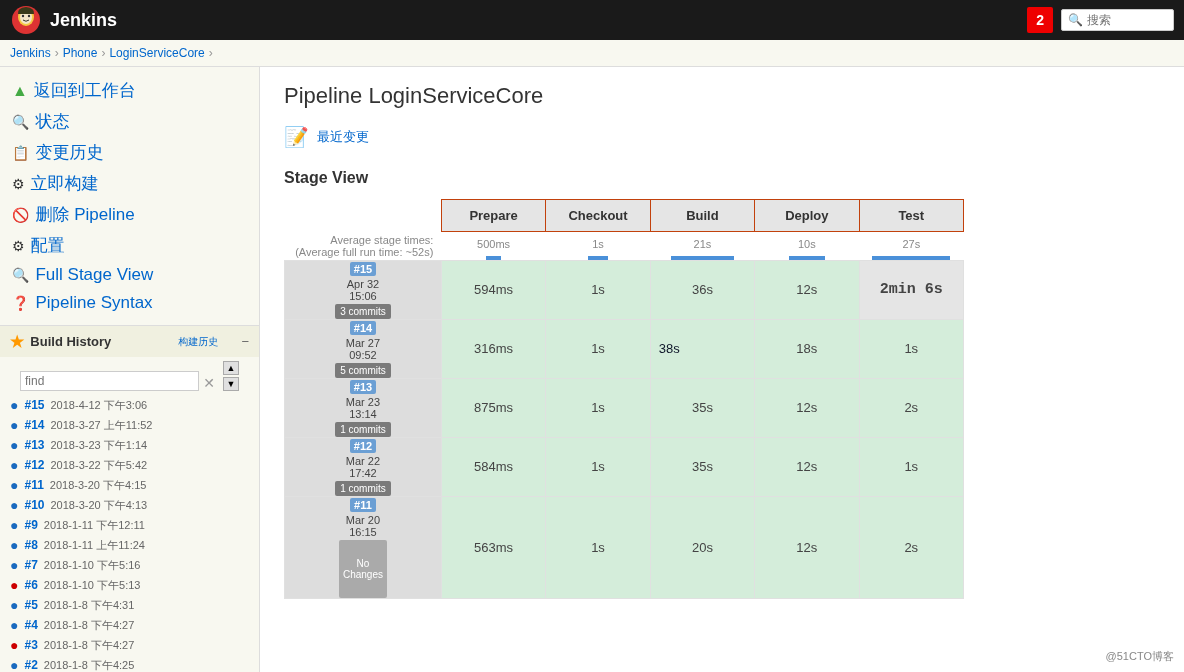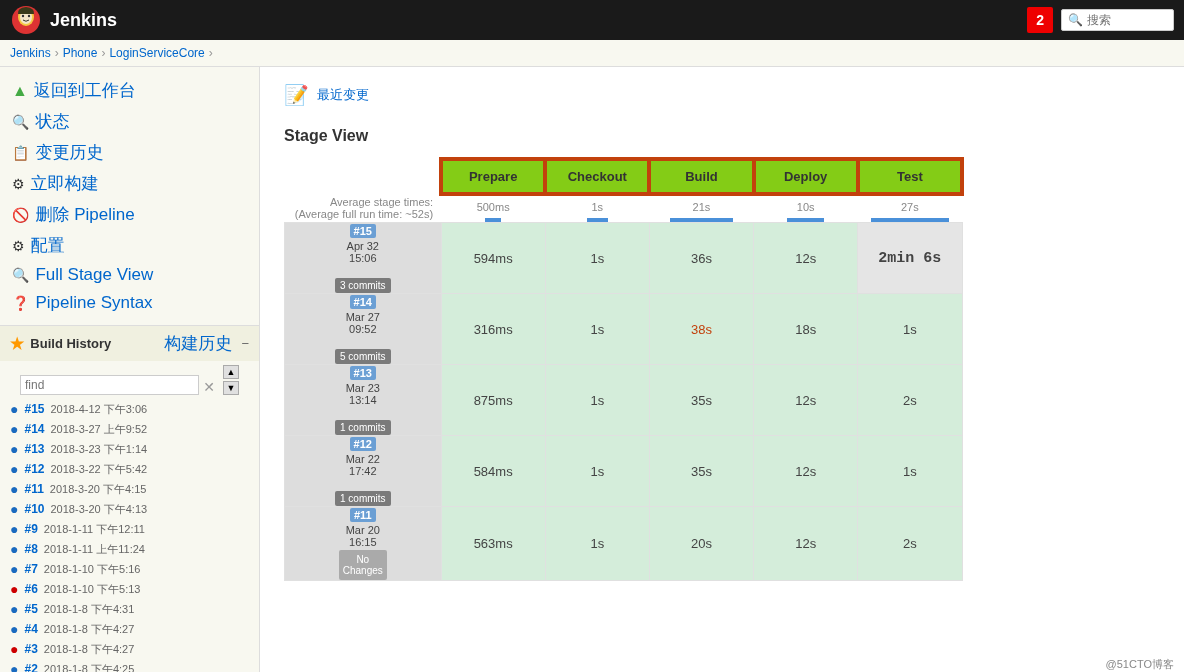--- a/index.html
+++ b/index.html
@@ -121,21 +121,21 @@
     .build-history-title {
       display: flex;
       align-items: center;
       gap: 6px;
       font-weight: bold;
       font-size: 13px;
     }
     .build-history-link {
       color: #0066cc;
       text-decoration: none;
-      font-size: 17px;
+      font-size: 10px;
       margin-left: 48px;
     }
 
     .build-search-bar {
       display: flex;
       align-items: flex-end;
       padding: 4px 20px;
       gap: 4px;
     }
     .build-search-bar input {
@@ -218,22 +218,22 @@
       font-weight: bold;
       margin-bottom: 12px;
     }
 
     
     .stage-table {
       border-collapse: collapse;
       min-width: 680px;
     }
     .stage-table th {
-      background: #84cc16;
-      border: 4px solid #c2410c;
+      background: #e5e5e5;
+      border: 1px solid #c2410c;
       padding: 8px 12px;
       text-align: center;
       font-weight: bold;
       font-size: 13px;
       min-width: 100px;
     }
     .stage-table th:first-child {
       border: none;
       background: transparent;
     }
@@ -288,36 +288,36 @@
       color: #444;
     }
     .commits-badge {
       background: #7a7a7a;
       color: #fff;
       font-size: 10px;
       padding: 2px 5px;
       border-radius: 2px;
       cursor: pointer;
       display: inline-block;
-      margin-top: 14px;
+      margin-top: 2px;
     }
     .no-changes-badge {
       background: #aaa;
       color: #fff;
       font-size: 10px;
-      padding: 4px 4px;
+      padding: 18px 4px;
       border-radius: 2px;
       display: inline-block;
       margin-top: 2px;
     }
 
     
     .watermark {
       position: fixed;
-      bottom: 0;
+      bottom: 8px;
       right: 10px;
       font-size: 11px;
       color: #888;
     }
   </style>
 </head>
 <body>
 
 <div class="header">
   <div class="header-logo">
@@ -412,21 +412,21 @@
     <span class="build-num">
       <a href="#">#15</a>
     </span>
     <span class="build-date">2018-4-12 下午3:06</span>
   </li>
         <li>
     <span style="color:#1a6abf; font-size:14px;">●</span>
     <span class="build-num">
       <a href="#">#14</a>
     </span>
-    <span class="build-date">2018-3-27 上午9:52</span>
+    <span class="build-date">2018-3-27 上午11:52</span>
   </li>
         <li>
     <span style="color:#1a6abf; font-size:14px;">●</span>
     <span class="build-num">
       <a href="#">#13</a>
     </span>
     <span class="build-date">2018-3-23 下午1:14</span>
   </li>
         <li>
     <span style="color:#1a6abf; font-size:14px;">●</span>
@@ -502,20 +502,21 @@
     <span style="color:#1a6abf; font-size:14px;">●</span>
     <span class="build-num">
       <a href="#">#2</a>
     </span>
     <span class="build-date">2018-1-8 下午4:25</span>
   </li>
       </ul>
   </div>
 
   <div class="main-content">
+    <h1 class="page-title">Pipeline LoginServiceCore</h1>
 
     <div class="recent-changes">
       <span style="font-size:20px;">📝</span>
       <a href="#">最近变更</a>
     </div>
 
     <div class="stage-view-title">Stage View</div>
 
     <table class="stage-table">
       <thead>
@@ -560,21 +561,21 @@
           </tr>
           <tr class="build-row">
             <td class="build-info-cell" style="background: rgb(221, 221, 221);">
     <div><span class="build-num-badge">#14</span></div>
     <div class="build-info-date">Mar 27<br>09:52</div>
     <div class="commits-badge">5
 commits</div>
   </td>
             <td style="background: rgb(212, 237, 218); text-align: center; padding: 18px 8px; font-size: 13px; font-weight: normal; color: rgb(68, 68, 68); border: 1px solid rgb(224, 224, 224);"><span>316ms</span></td>
             <td style="background: rgb(212, 237, 218); text-align: center; padding: 18px 8px; font-size: 13px; font-weight: normal; color: rgb(68, 68, 68); border: 1px solid rgb(224, 224, 224);"><span>1s</span></td>
-            <td style="background: rgb(212, 237, 218); text-align: center; padding: 18px 8px; font-size: 13px; font-weight: normal; color: #c2410c; border: 1px solid rgb(224, 224, 224);"><span>38s</span></td>
+            <td style="background: rgb(212, 237, 218); text-align: left; padding: 18px 8px; font-size: 13px; font-weight: normal; color: #0f172a; border: 1px solid rgb(224, 224, 224);"><span>38s</span></td>
             <td style="background: rgb(212, 237, 218); text-align: center; padding: 18px 8px; font-size: 13px; font-weight: normal; color: rgb(68, 68, 68); border: 1px solid rgb(224, 224, 224);"><span>18s</span></td>
             <td style="background: rgb(212, 237, 218); text-align: center; padding: 18px 8px; font-size: 13px; font-weight: normal; color: rgb(68, 68, 68); border: 1px solid rgb(224, 224, 224);"><span>1s</span></td>
           </tr>
           <tr class="build-row">
             <td class="build-info-cell" style="background: rgb(221, 221, 221);">
     <div><span class="build-num-badge">#13</span></div>
     <div class="build-info-date">Mar 23<br>13:14</div>
     <div class="commits-badge">1
 commits</div>
   </td>

